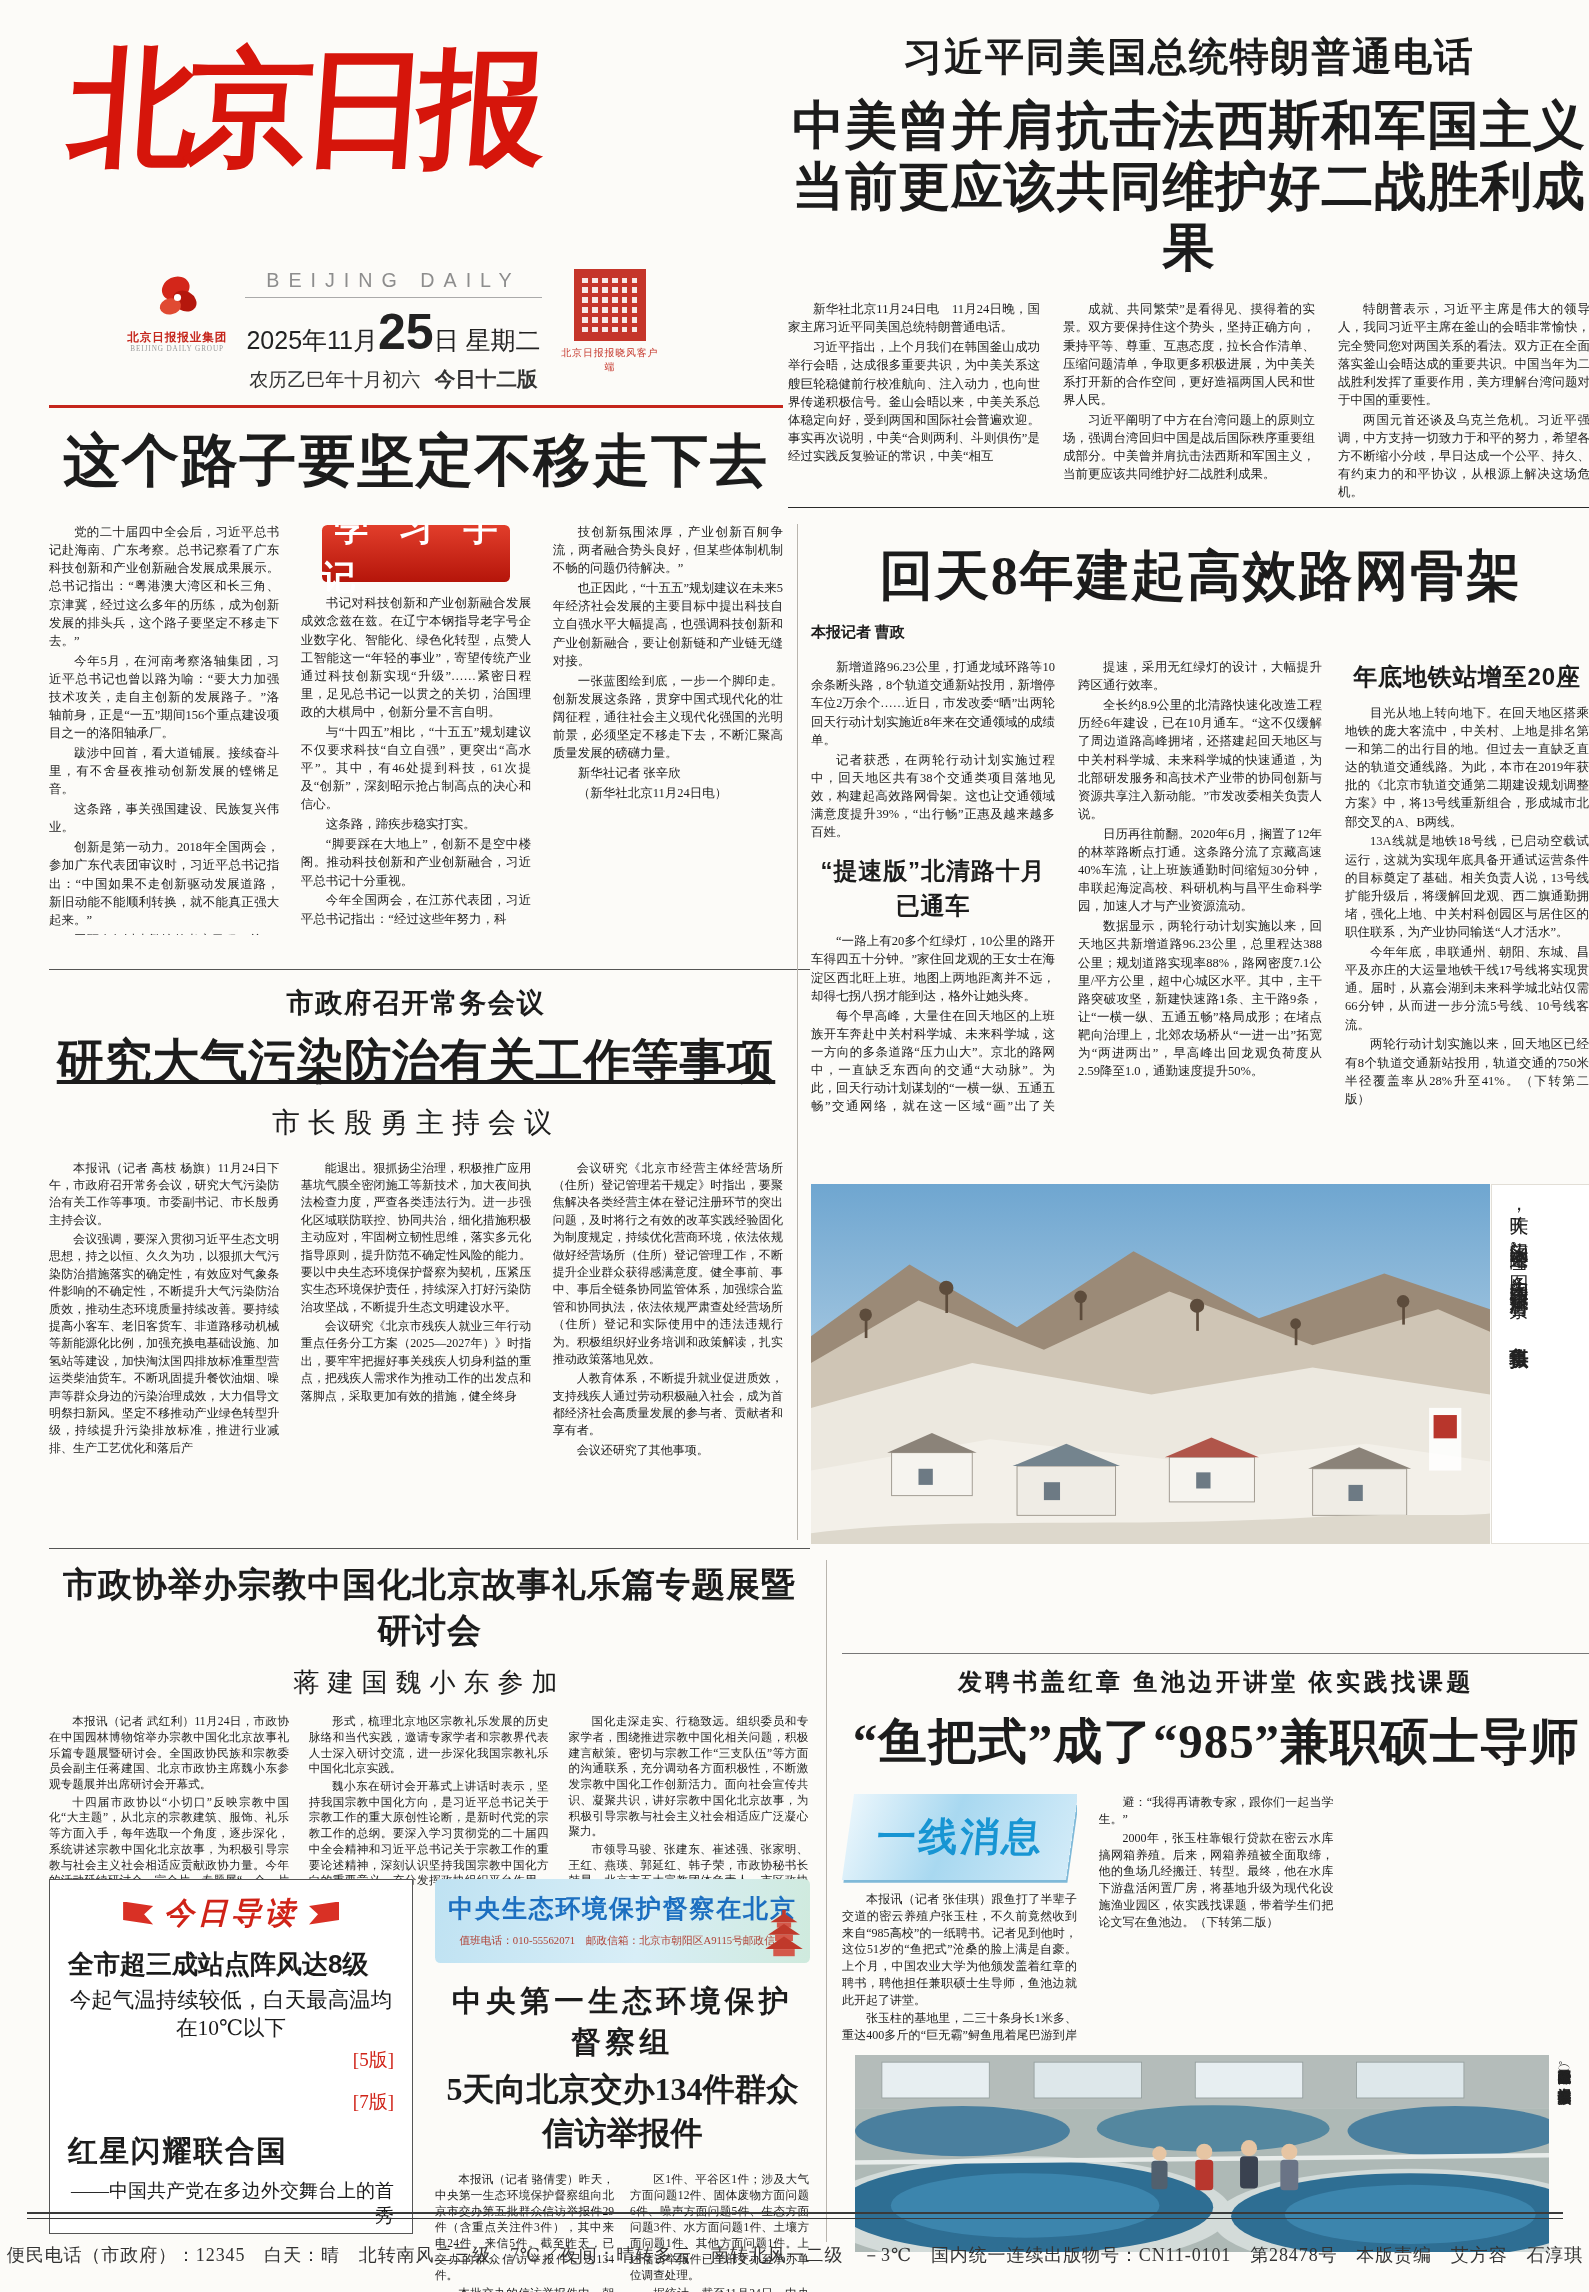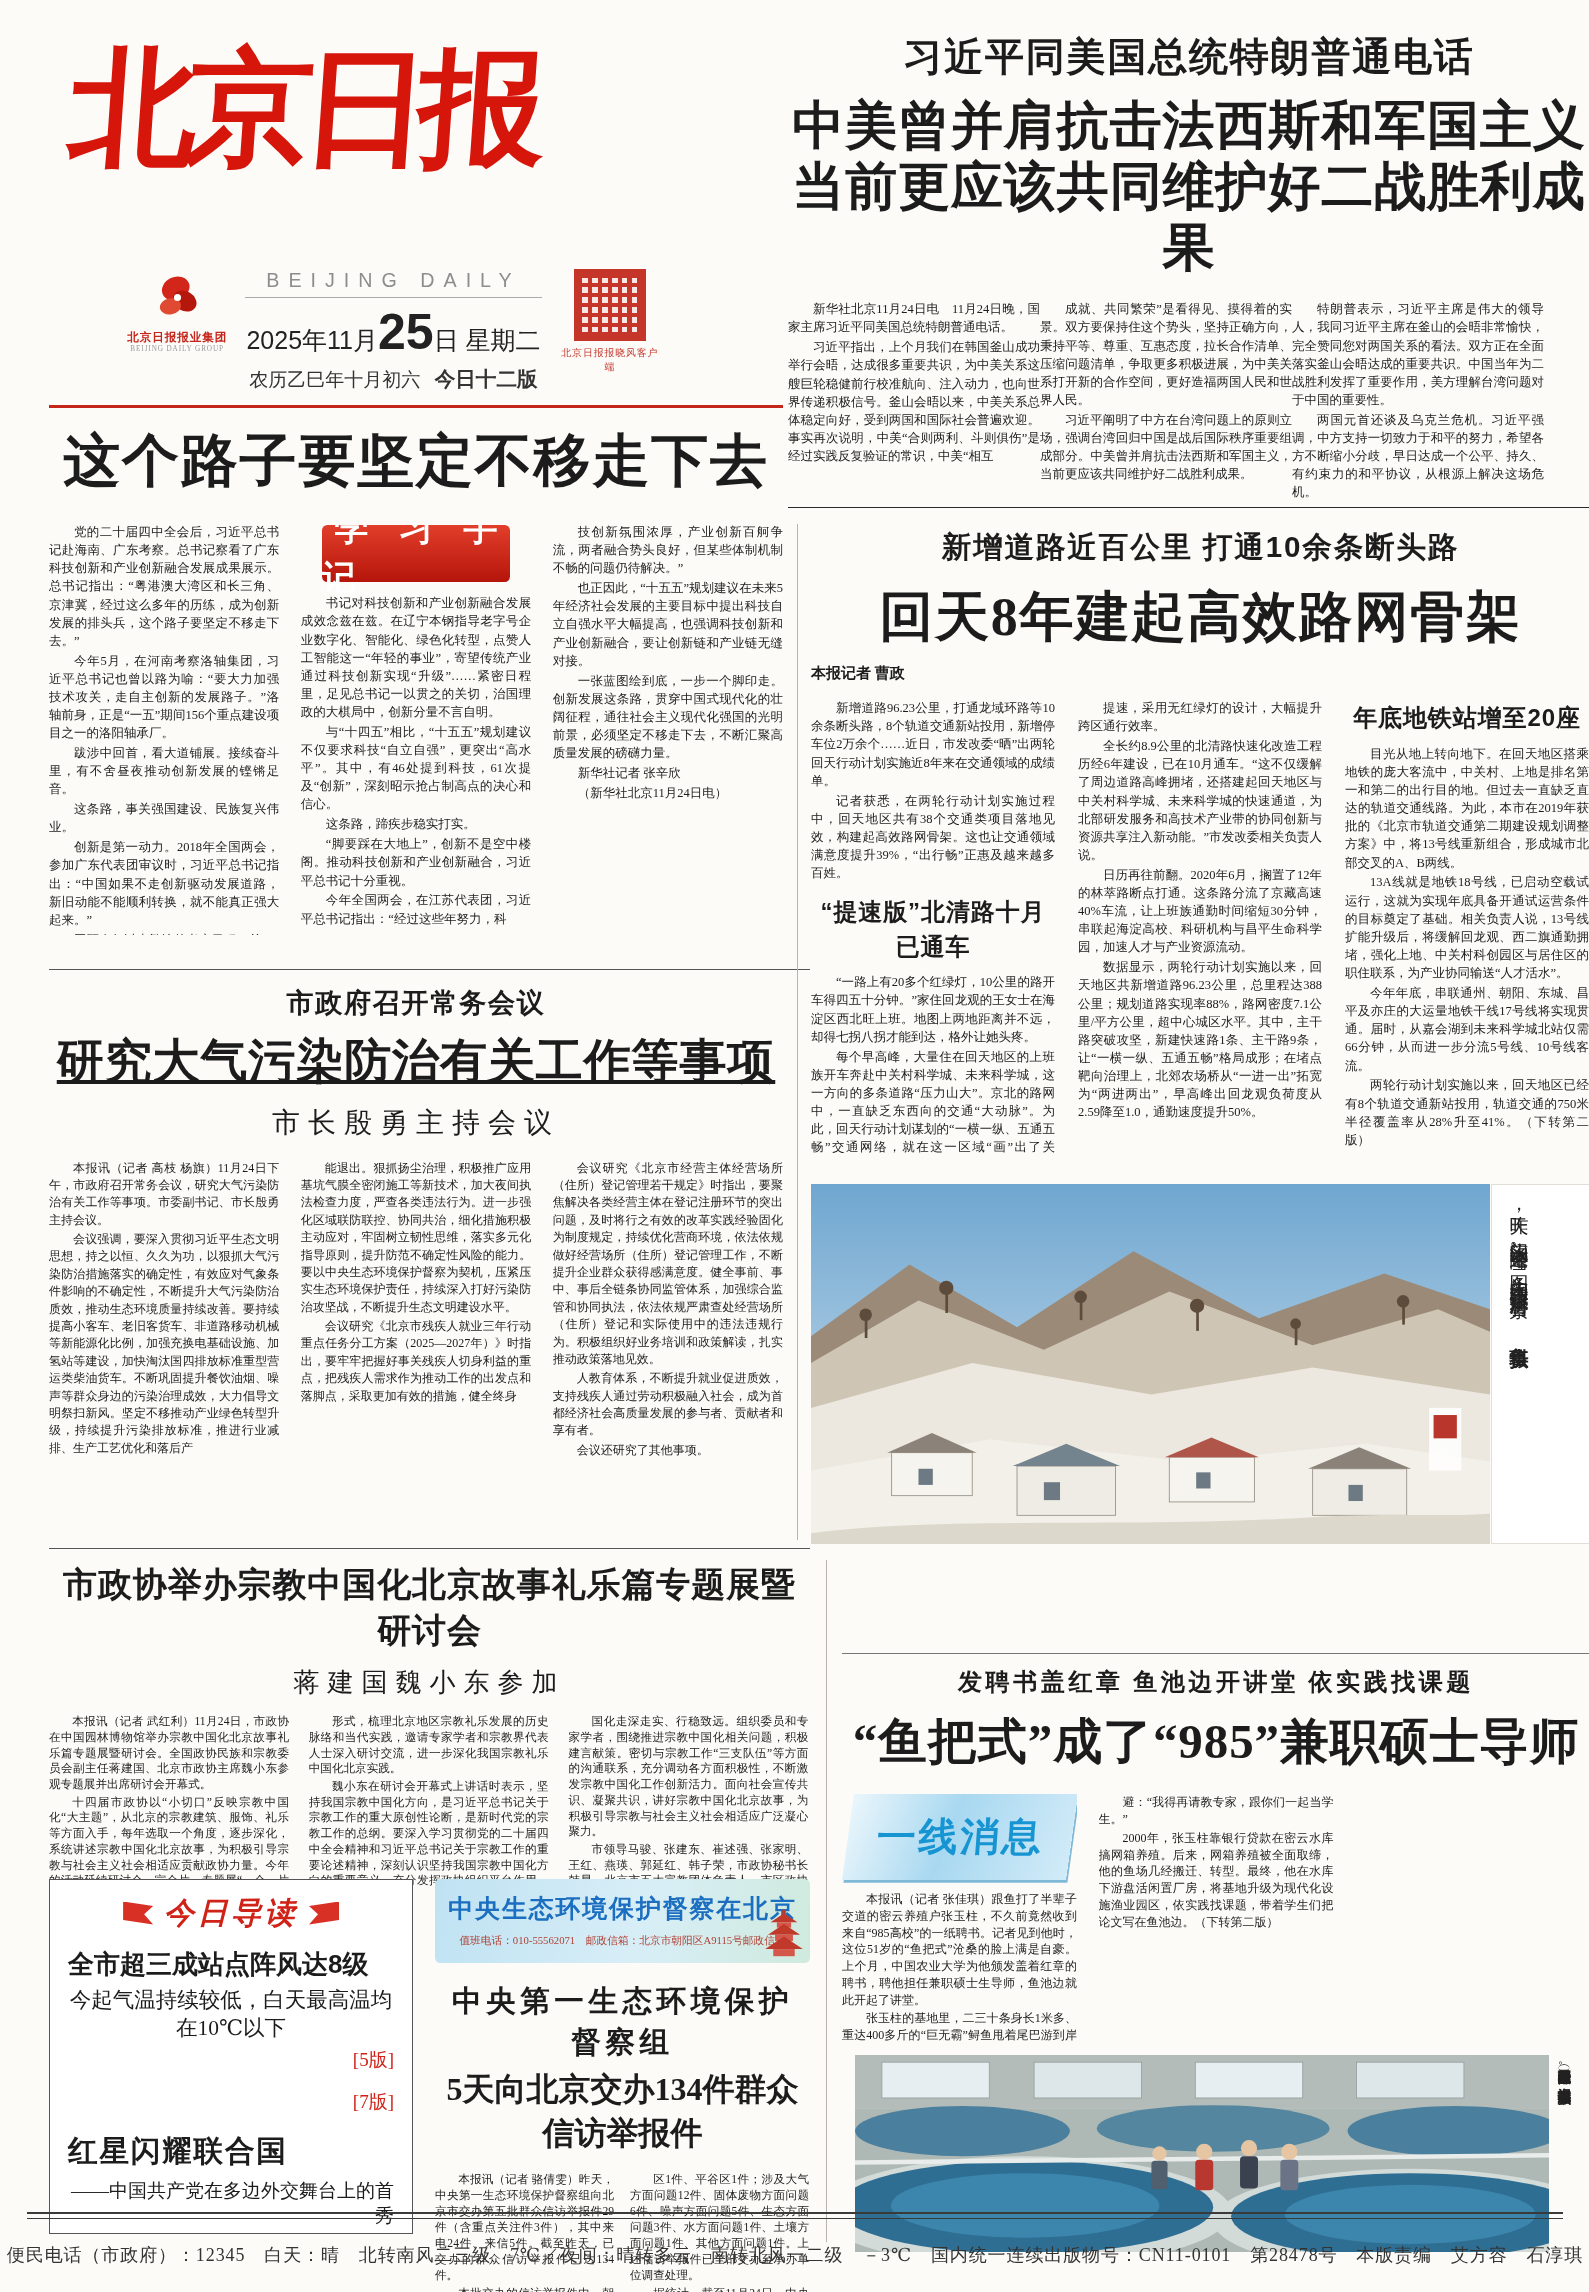--- a/index.html
+++ b/index.html
@@ -113,21 +113,21 @@
       <div class="qr"></div>
       <div class="qr-cap">北京日报报晓风客户端</div>
     </div>
   </div>
   <div class="abs red-rule" style="left:49px;top:405px;width:734px;"></div>
 
   <div class="abs" style="left:788px;top:30px;width:802px;">
     <div class="tr-kicker hei">习近平同美国总统特朗普通电话</div>
     <div class="tr-head hei" style="margin-top:10.7px;">中美曾并肩抗击法西斯和军国主义</div>
     <div class="tr-head hei">当前更应该共同维护好二战胜利成果</div>
-    <div class="cols body-txt" style="margin-top:21.5px;height:258px;">
+    <div class="cols body-txt" style="margin-top:21.5px;height:258px;gap:23px;">
       <div class="col" style="width:252px;">
           <p>新华社北京11月24日电　11月24日晚，国家主席习近平同美国总统特朗普通电话。</p>
           <p>习近平指出，上个月我们在韩国釜山成功举行会晤，达成很多重要共识，为中美关系这艘巨轮稳健前行校准航向、注入动力，也向世界传递积极信号。釜山会晤以来，中美关系总体稳定向好，受到两国和国际社会普遍欢迎。事实再次说明，中美“合则两利、斗则俱伤”是经过实践反复验证的常识，中美“相互</p>
         </div>
       <div class="col" style="width:252px;">
           <p>成就、共同繁荣”是看得见、摸得着的实景。双方要保持住这个势头，坚持正确方向，秉持平等、尊重、互惠态度，拉长合作清单、压缩问题清单，争取更多积极进展，为中美关系打开新的合作空间，更好造福两国人民和世界人民。</p>
           <p>习近平阐明了中方在台湾问题上的原则立场，强调台湾回归中国是战后国际秩序重要组成部分。中美曾并肩抗击法西斯和军国主义，当前更应该共同维护好二战胜利成果。</p>
         </div>
       <div class="col" style="width:252px;">
           <p>特朗普表示，习近平主席是伟大的领导人，我同习近平主席在釜山的会晤非常愉快，完全赞同您对两国关系的看法。双方正在全面落实釜山会晤达成的重要共识。中国当年为二战胜利发挥了重要作用，美方理解台湾问题对于中国的重要性。</p>
@@ -164,21 +164,20 @@
           <p>一张蓝图绘到底，一步一个脚印走。创新发展这条路，贯穿中国式现代化的壮阔征程，通往社会主义现代化强国的光明前景，必须坚定不移走下去，不断汇聚高质量发展的磅礴力量。</p>
           <p>新华社记者 张辛欣</p>
           <p>（新华社北京11月24日电）</p>
         </div>
     </div>
   </div>
   <div class="abs black-rule" style="left:49px;top:969px;width:761px;background:#555;"></div>
   <div class="abs gray-vrule" style="left:797px;top:524px;height:1016px;"></div>
 
   <div class="abs" style="left:811px;top:527px;width:779px;">
-    <div class="ht-kicker hei">新增道路近百公里 打通10余条断头路</div>
     <div class="ht-head" style="margin-top:12.5px;">回天8年建起高效路网骨架</div>
     <div class="byline">本报记者 曹政</div>
     <div class="cols body-txt" style="margin-top:16px;height:459px;gap:23px;">
       <div class="col" style="width:244px;">
         <div>
             <p>新增道路96.23公里，打通龙域环路等10余条断头路，8个轨道交通新站投用，新增停车位2万余个……近日，市发改委“晒”出两轮回天行动计划实施近8年来在交通领域的成绩单。</p>
             <p>记者获悉，在两轮行动计划实施过程中，回天地区共有38个交通类项目落地见效，构建起高效路网骨架。这也让交通领域满意度提升39%，“出行畅”正惠及越来越多百姓。</p>
           </div>
         <div class="col-subhead hei">“提速版”北清路十月已通车</div>
         <div>

